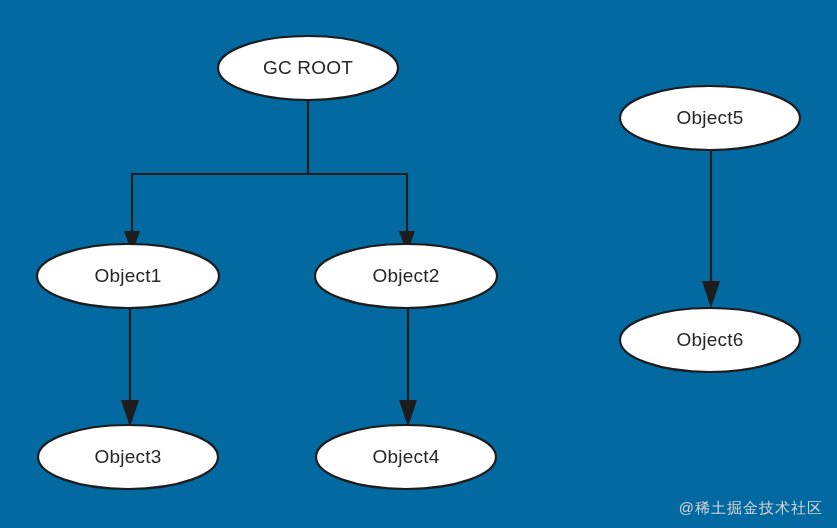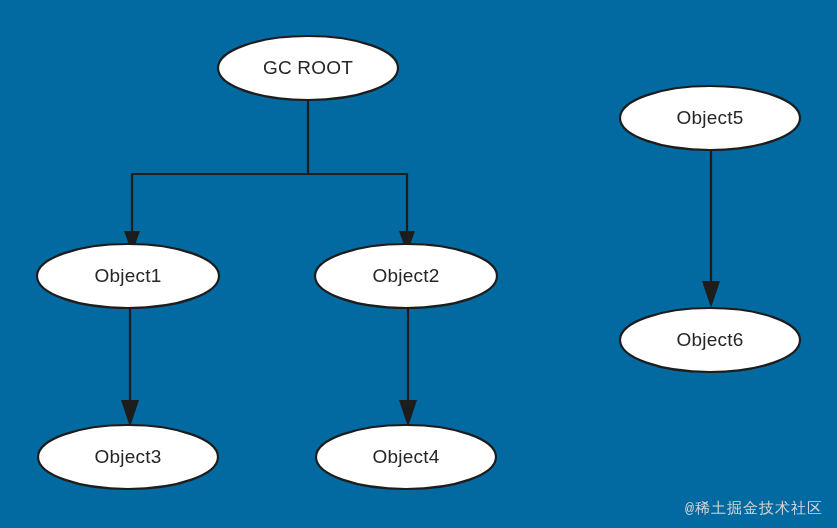--- a/index.html
+++ b/index.html
@@ -45,21 +45,21 @@
     stroke-linejoin: miter;
   }
   .arrow-head {
     fill: #1d1d1d;
     stroke: none;
   }
   .watermark {
     position: absolute;
     right: 14px;
     bottom: 10px;
-    font-family: Liberation Mono, monospace;
+    font-family: Liberation Sans, sans-serif;
     font-size: 15px;
     color: #d4d4d4;
     letter-spacing: 1px;
     user-select: none;
     white-space: nowrap;
   }
 </style>
 </head>
 <body>
 

